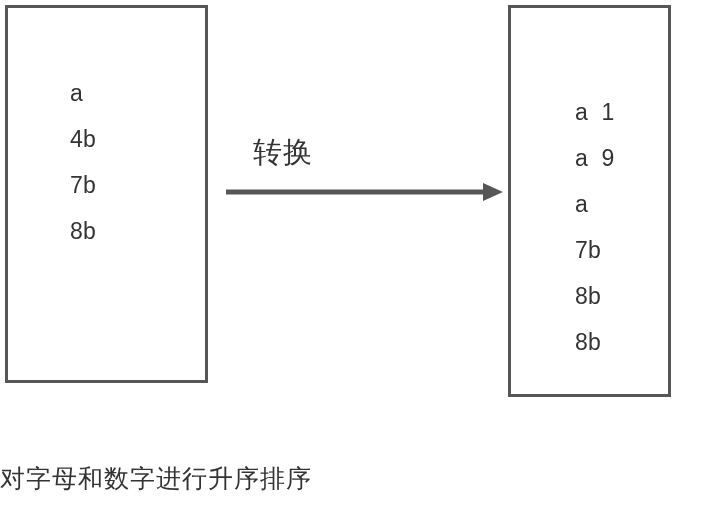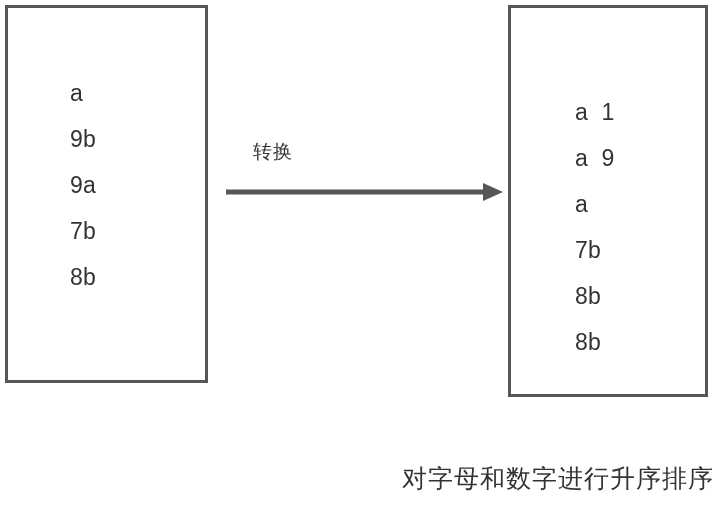--- a/index.html
+++ b/index.html
@@ -26,21 +26,21 @@
   }
   #box-left {
     left: 5px;
     top: 5px;
     width: 203px;
     height: 378px;
   }
   #box-right {
     left: 508px;
     top: 5px;
-    width: 200px;
+    width: 163px;
     height: 392px;
   }
 
   
   .item-list {
     position: absolute;
     margin: 0;
     padding: 0;
     list-style: none;
   }
@@ -71,51 +71,50 @@
   }
   #arrow-svg {
     display: block;
   }
 
   
   #arrow-label {
     position: absolute;
     left: 253px;
     top: 136px;
-    font-size: 19px;
+    font-size: 29px;
     line-height: 32px;
     color: #333333;
     white-space: nowrap;
     letter-spacing: 1px;
   }
 
   
   #caption {
     position: absolute;
     left: 0;
     top: 460px;
     width: 714px;
-    text-align: right;
+    text-align: left;
     font-size: 25px;
     line-height: 36px;
     color: #333333;
     white-space: nowrap;
     letter-spacing: 1px;
   }
 </style>
 </head>
 <body>
 
 <div id="canvas">
 
   <div class="box" id="box-left"></div>
   <ul class="item-list" id="list-left">
     <li class="item">a</li>
-    <li class="item">9b</li>
-    <li class="item">9a</li>
+    <li class="item">4b</li>
     <li class="item">7b</li>
     <li class="item">8b</li>
   </ul>
 
   <div id="arrow-label">转换</div>
 
   <div id="arrow-group">
     <svg id="arrow-svg" width="286" height="40" viewBox="0 0 286 40" xmlns="http://www.w3.org/2000/svg">
       <line x1="4" y1="20" x2="263" y2="20" stroke="#565656" stroke-width="5"></line>
       <polygon points="261,11 281,20 261,29" fill="#565656"></polygon>

